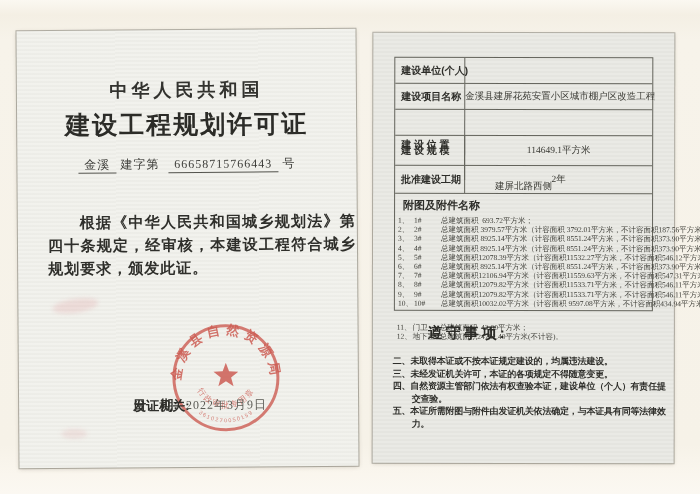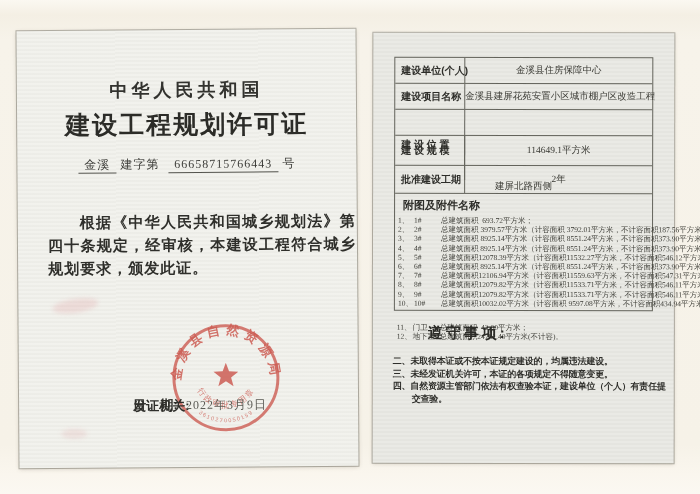--- a/index.html
+++ b/index.html
@@ -133,21 +133,20 @@
 
   <div class="smudge s1"></div>
   <div class="smudge s2"></div>
 </div>
 
 <div class="page page-right">
 
   <div class="cert-table">
     <div class="field-row h0">
       <div class="field-label">建设单位(个人)</div>
-      <div class="field-value">金溪县住房保障中心</div>
     </div>
     <div class="field-row h1">
       <div class="field-label">建设项目名称</div>
       <div class="field-value">金溪县建屏花苑安置小区城市棚户区改造工程</div>
     </div>
     <div class="field-row h2">
       <div class="field-label">建 设 位 置</div>
       <div class="field-value">建屏北路西侧</div>
     </div>
     <div class="field-row h3">
@@ -178,14 +177,15 @@
     <div class="attach-row"><span class="no">11、</span><span class="bname">门卫</span><span class="desc">总建筑面积  42.00平方米；</span></div>
     <div class="attach-row"><span class="no">12、</span><span class="bname">地下室</span><span class="desc">总建筑面积24781.40平方米(不计容)。</span></div>
   </div>
 
   <div class="notice-title">遵守事项:</div>
 
   <div class="notice-list">
     <div class="notice-item">二、未取得本证或不按本证规定建设的，均属违法建设。</div>
     <div class="notice-item">三、未经发证机关许可，本证的各项规定不得随意变更。</div>
     <div class="notice-item">四、自然资源主管部门依法有权查验本证，建设单位（个人）有责任提交查验。</div>
+    <div class="notice-item">五、本证所需附图与附件由发证机关依法确定，与本证具有同等法律效力。</div>
   </div>
 </div>
 
 </body></html>

